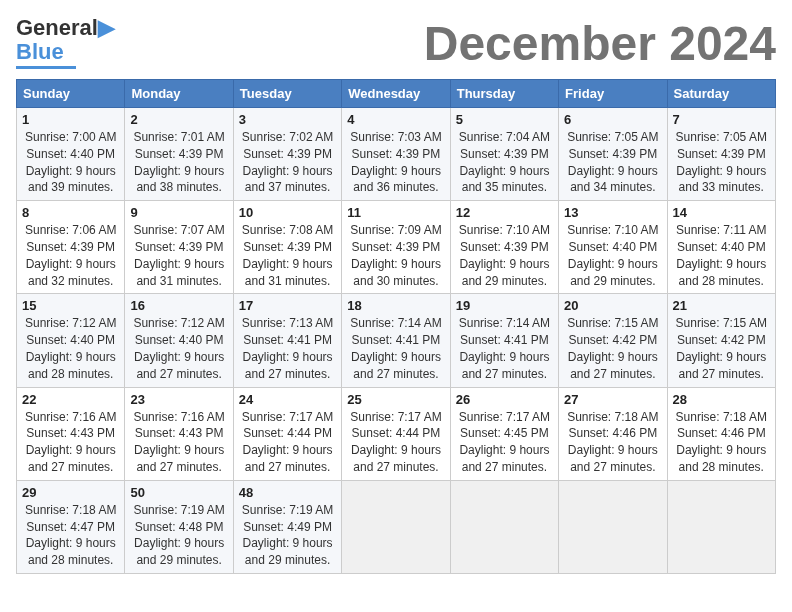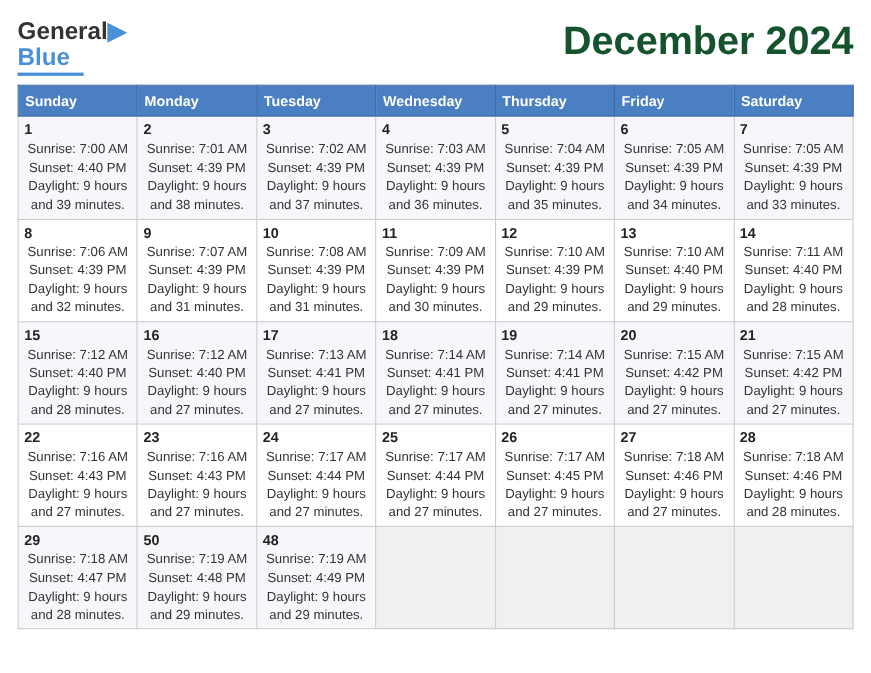--- a/index.html
+++ b/index.html
@@ -37,23 +37,23 @@
     .logo-blue-line {
       width: 60px;
       height: 3px;
       background: #4a90d9;
       margin-top: 2px;
     }
     .title-area {
       text-align: right;
     }
     .month-title {
-      font-size: 36px;
+      font-size: 48px;
       font-weight: bold;
-      color: #14532d;
+      color: #737373;
     }
     .location-title {
       font-size: 15px;
       color: #555;
     }
     .calendar {
       width: 100%;
       border-collapse: collapse;
       font-size: 11px;
       padding-left: 22px;

